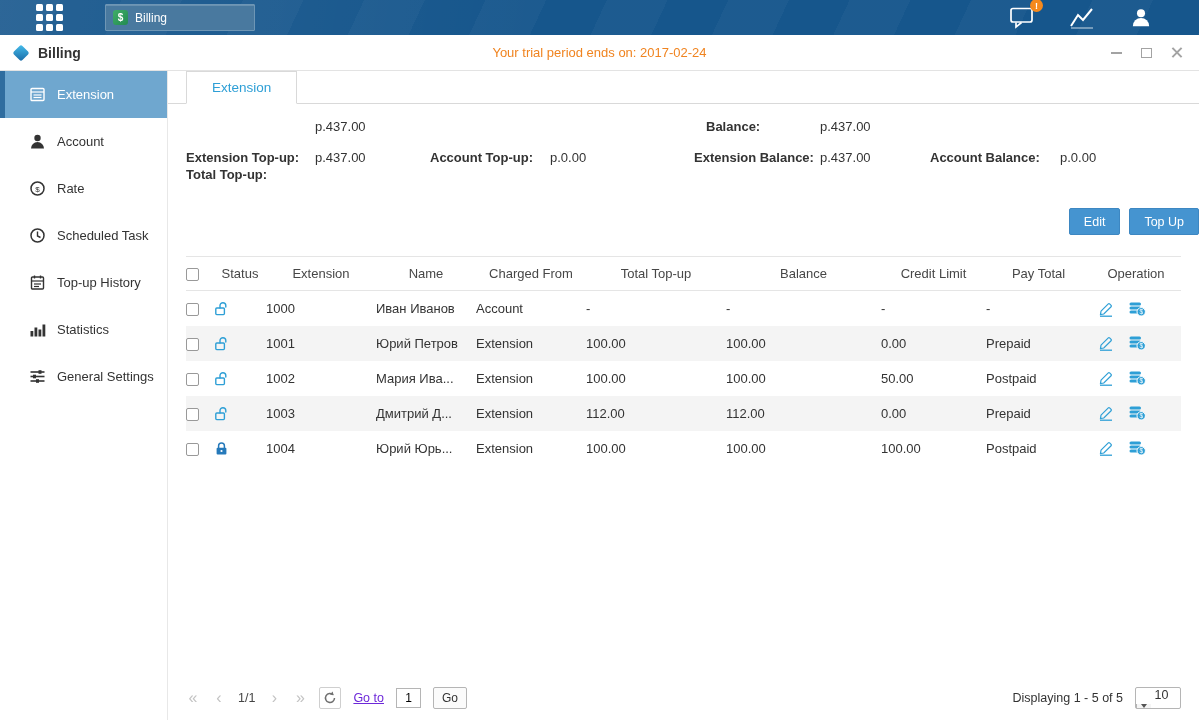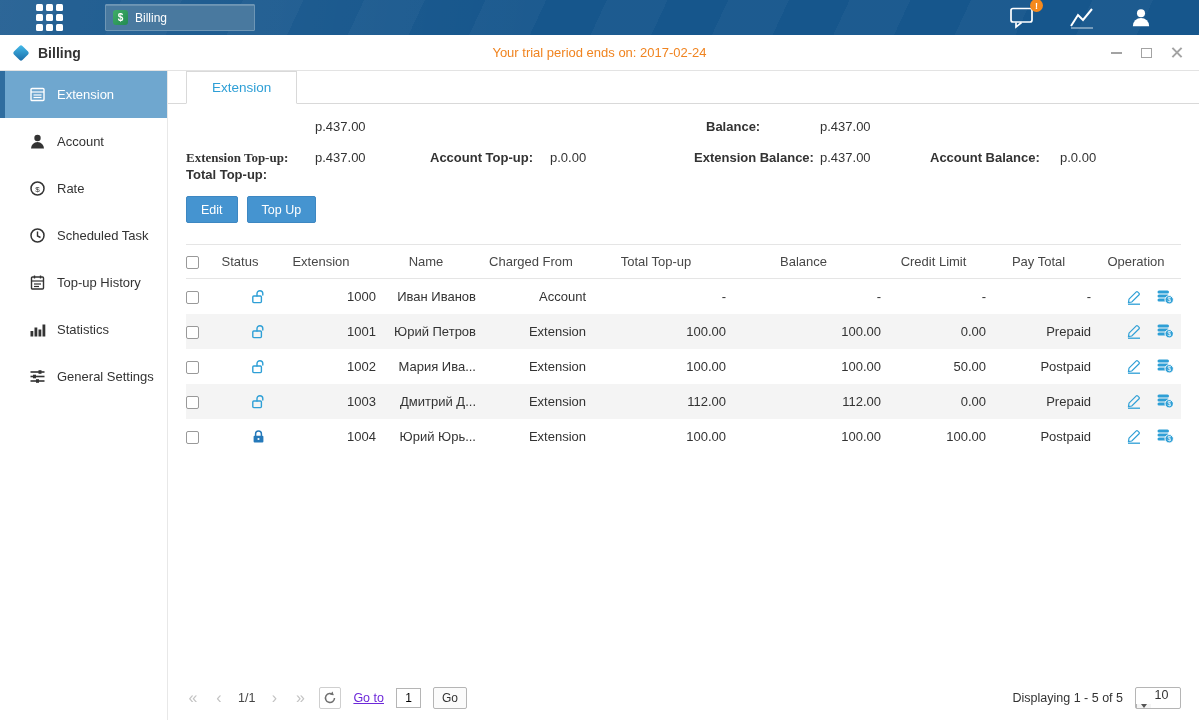--- a/index.html
+++ b/index.html
@@ -65,37 +65,37 @@
     border: 1px solid #d9d9d9; border-bottom: 1px solid #fff; margin-bottom: -1px;
     color: #2e9fd6; font-size: 13.5px; cursor: pointer;
   }
 
   
   .summary { position: relative; height: 66px; margin-top: 12px; font-size: 13px; color: #333; flex: none; }
   .sm { position: absolute; white-space: nowrap; }
   .sm.lab { font-weight: bold; }
   .p-l1 { left: 18px;  top: 3px; margin-top: 48px; }  .p-v1 { left: 147px; top: 3px; }
   .p-l2 { left: 526px; top: 3px; margin-left: 12px; }  .p-v2 { left: 652px; top: 3px; }
-  .p-l3 { left: 18px;  top: 34px; font-family: Liberation Serif, serif; } .p-v3 { left: 147px; top: 34px; }
+  .p-l3 { left: 18px;  top: 34px; } .p-v3 { left: 147px; top: 34px; }
   .p-l4 { left: 262px; top: 34px; } .p-v4 { left: 382px; top: 34px; }
   .p-l5 { left: 526px; top: 34px; } .p-v5 { left: 652px; top: 34px; }
   .p-l6 { left: 762px; top: 34px; } .p-v6 { left: 892px; top: 34px; }
 
-  .actions { margin: 14px 0 0 18px; display: flex; gap: 9px; flex: none; }
+  .actions { margin: 26px 0 0 18px; display: flex; gap: 9px; flex: none; justify-content: flex-end; }
   .btn {
     height: 27px; padding: 0 14px; background: #4594d0; border: 1px solid #3d87c2; border-radius: 2px;
     color: #fff; font-size: 12.5px; display: flex; align-items: center; cursor: pointer; font-family: inherit;
   }
 
   
   .table-wrap { margin: 21px 18px 0 18px; flex: none; }
   table { border-collapse: collapse; table-layout: fixed; width: 995px; font-size: 13px; color: #333; }
   thead th { height: 34px; font-weight: normal; color: #474747; border-top: 1px solid #e5e5e5; border-bottom: 1px solid #e5e5e5; text-align: center; padding: 0; }
   th.col-check, td.col-check { text-align: left; }
-  tbody td { height: 35px; text-align: right; padding: 0; }
+  tbody td { height: 35px; text-align: left; padding: 0; }
   tbody tr.stripe { background: #f4f4f4; }
   input[type="checkbox"] {
     appearance: none; -webkit-appearance: none; width: 13px; height: 13px; border: 1px solid #999;
     border-radius: 2px; background: #fff; margin: 0; vertical-align: middle; cursor: pointer;
   }
   .status-icon svg, .op-icon svg { vertical-align: middle; }
   .op-icon { display: inline-flex; margin: 0 7px; cursor: pointer; vertical-align: middle; }
 
   
   .pagination { margin-top: auto; display: flex; align-items: center; gap: 12px; padding: 0 18px 10px 18px; height: 34px; flex: none; }

